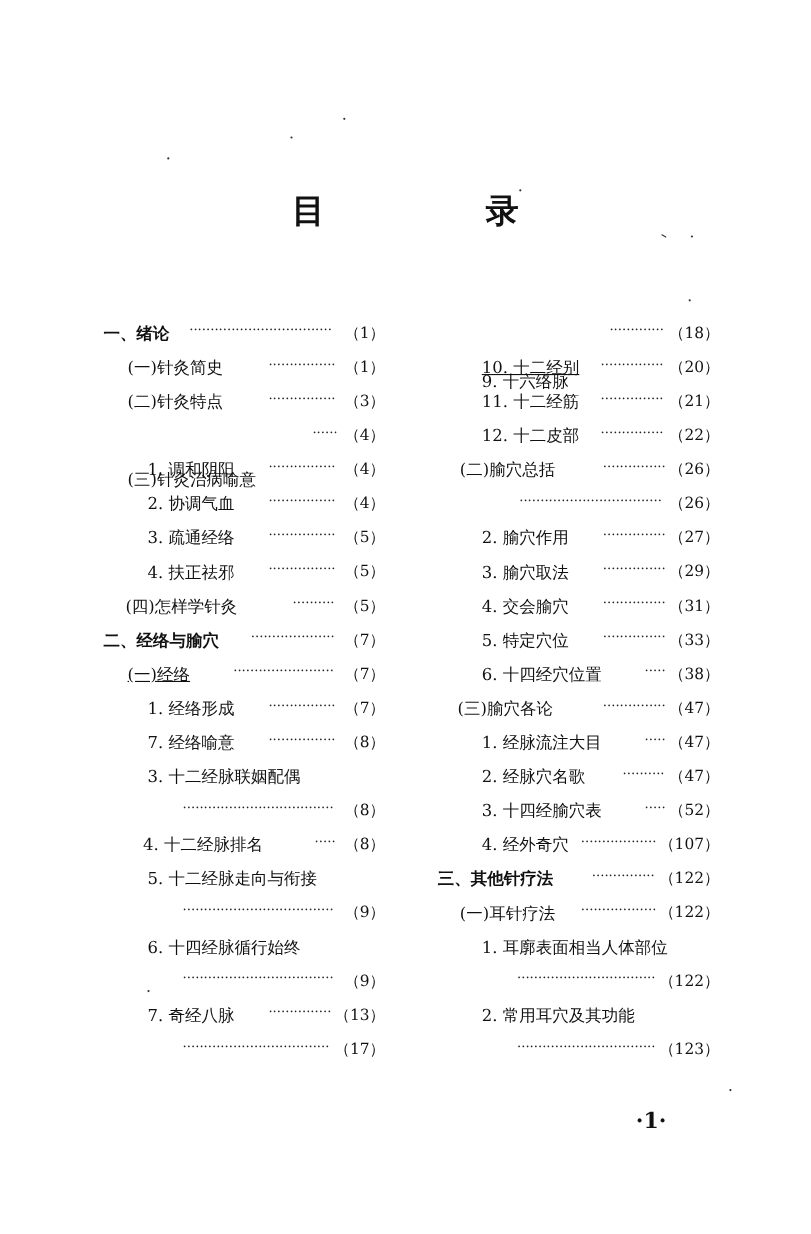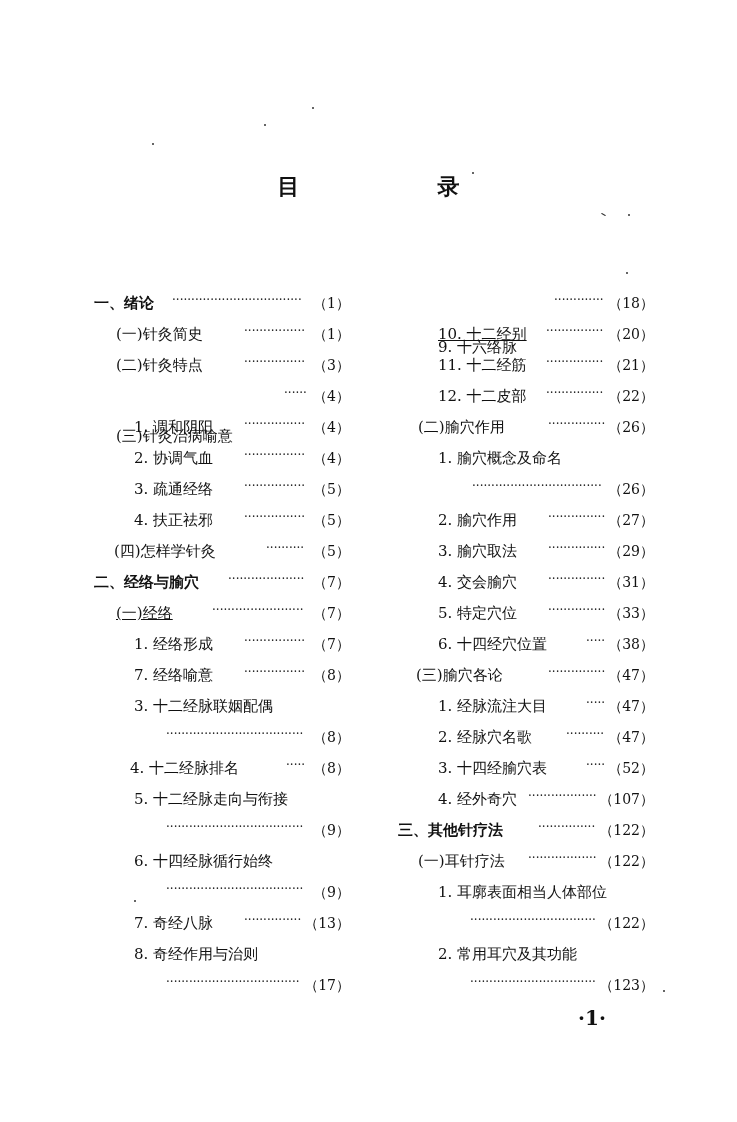--- a/index.html
+++ b/index.html
@@ -1,19 +1,19 @@
 <!DOCTYPE html>
 <html><head>
 <meta charset="utf-8">
 <style>
   html, body { margin:0; padding:0; background:#ffffff; }
   body { width:737px; height:1122px; position:relative; overflow:hidden;
          font-family:"DejaVu Serif", "Liberation Serif", serif; color:#111; }
   .page-title { position:absolute; top:172px; left:0; width:737px; text-align:center;
-         font-size:22px; font-weight:bold; letter-spacing:58px; padding-left:58px; box-sizing:border-box; }
+         font-size:30px; font-weight:bold; letter-spacing:58px; padding-left:58px; box-sizing:border-box; }
   .col { position:absolute; top:290px; }
   .col.left { left:94px; width:256px; }
   .col.right { left:398px; width:256px; }
   .row { position:relative; height:31px; line-height:26px; font-size:15px; white-space:nowrap; }
   .row .label { position:absolute; top:0; }
   .row .dots { position:absolute; top:-3px; letter-spacing:0px; font-size:12px; color:#222; }
   .row .page { position:absolute; right:0; top:0; font-size:14px; }
   .bold { font-weight:bold; }
   .speck { position:absolute; width:2px; height:2px; background:#333; border-radius:1px; }
   .folio { position:absolute; top:1006px; left:578px; font-size:20px; font-weight:bold; }
@@ -114,23 +114,20 @@
     <div class="row">
       <span class="dots" style="left: 72px; width: 140px; overflow: hidden;">····································</span>
       <span class="page">（9）</span>
     </div>
     <div class="row">
       <span class="label" style="left: 40px;">7. 奇经八脉</span>
       <span class="dots" style="left: 150px; width: 58px; overflow: hidden;">···············</span>
       <span class="page">（13）</span>
     </div>
     <div class="row">
-      <span class="label" style="left: 40px;">8. 奇经作用与治则</span>
-    </div>
-    <div class="row">
       <span class="dots" style="left: 72px; width: 136px; overflow: hidden;">···································</span>
       <span class="page">（17）</span>
     </div>
   </div>
 <div class="col right">
     <div class="row">
       <span class="label" style="left: 40px; margin-top: 44px;">9. 十六络脉</span>
       <span class="dots" style="left: 156px; width: 52px; overflow: hidden;">·············</span>
       <span class="page">（18）</span>
     </div>
@@ -143,26 +140,23 @@
       <span class="label" style="left: 40px;">11. 十二经筋</span>
       <span class="dots" style="left: 148px; width: 60px; overflow: hidden;">···············</span>
       <span class="page">（21）</span>
     </div>
     <div class="row">
       <span class="label" style="left: 40px;">12. 十二皮部</span>
       <span class="dots" style="left: 148px; width: 60px; overflow: hidden;">···············</span>
       <span class="page">（22）</span>
     </div>
     <div class="row">
-      <span class="label" style="left: 20px;">(二)腧穴作用</span>
+      <span class="label" style="left: 20px;">(二)腧穴总括</span>
       <span class="dots" style="left: 150px; width: 58px; overflow: hidden;">···············</span>
       <span class="page">（26）</span>
-    </div>
-    <div class="row">
-      <span class="label" style="left: 40px;">1. 腧穴概念及命名</span>
     </div>
     <div class="row">
       <span class="dots" style="left: 74px; width: 134px; overflow: hidden;">··································</span>
       <span class="page">（26）</span>
     </div>
     <div class="row">
       <span class="label" style="left: 40px;">2. 腧穴作用</span>
       <span class="dots" style="left: 150px; width: 58px; overflow: hidden;">···············</span>
       <span class="page">（27）</span>
     </div>

